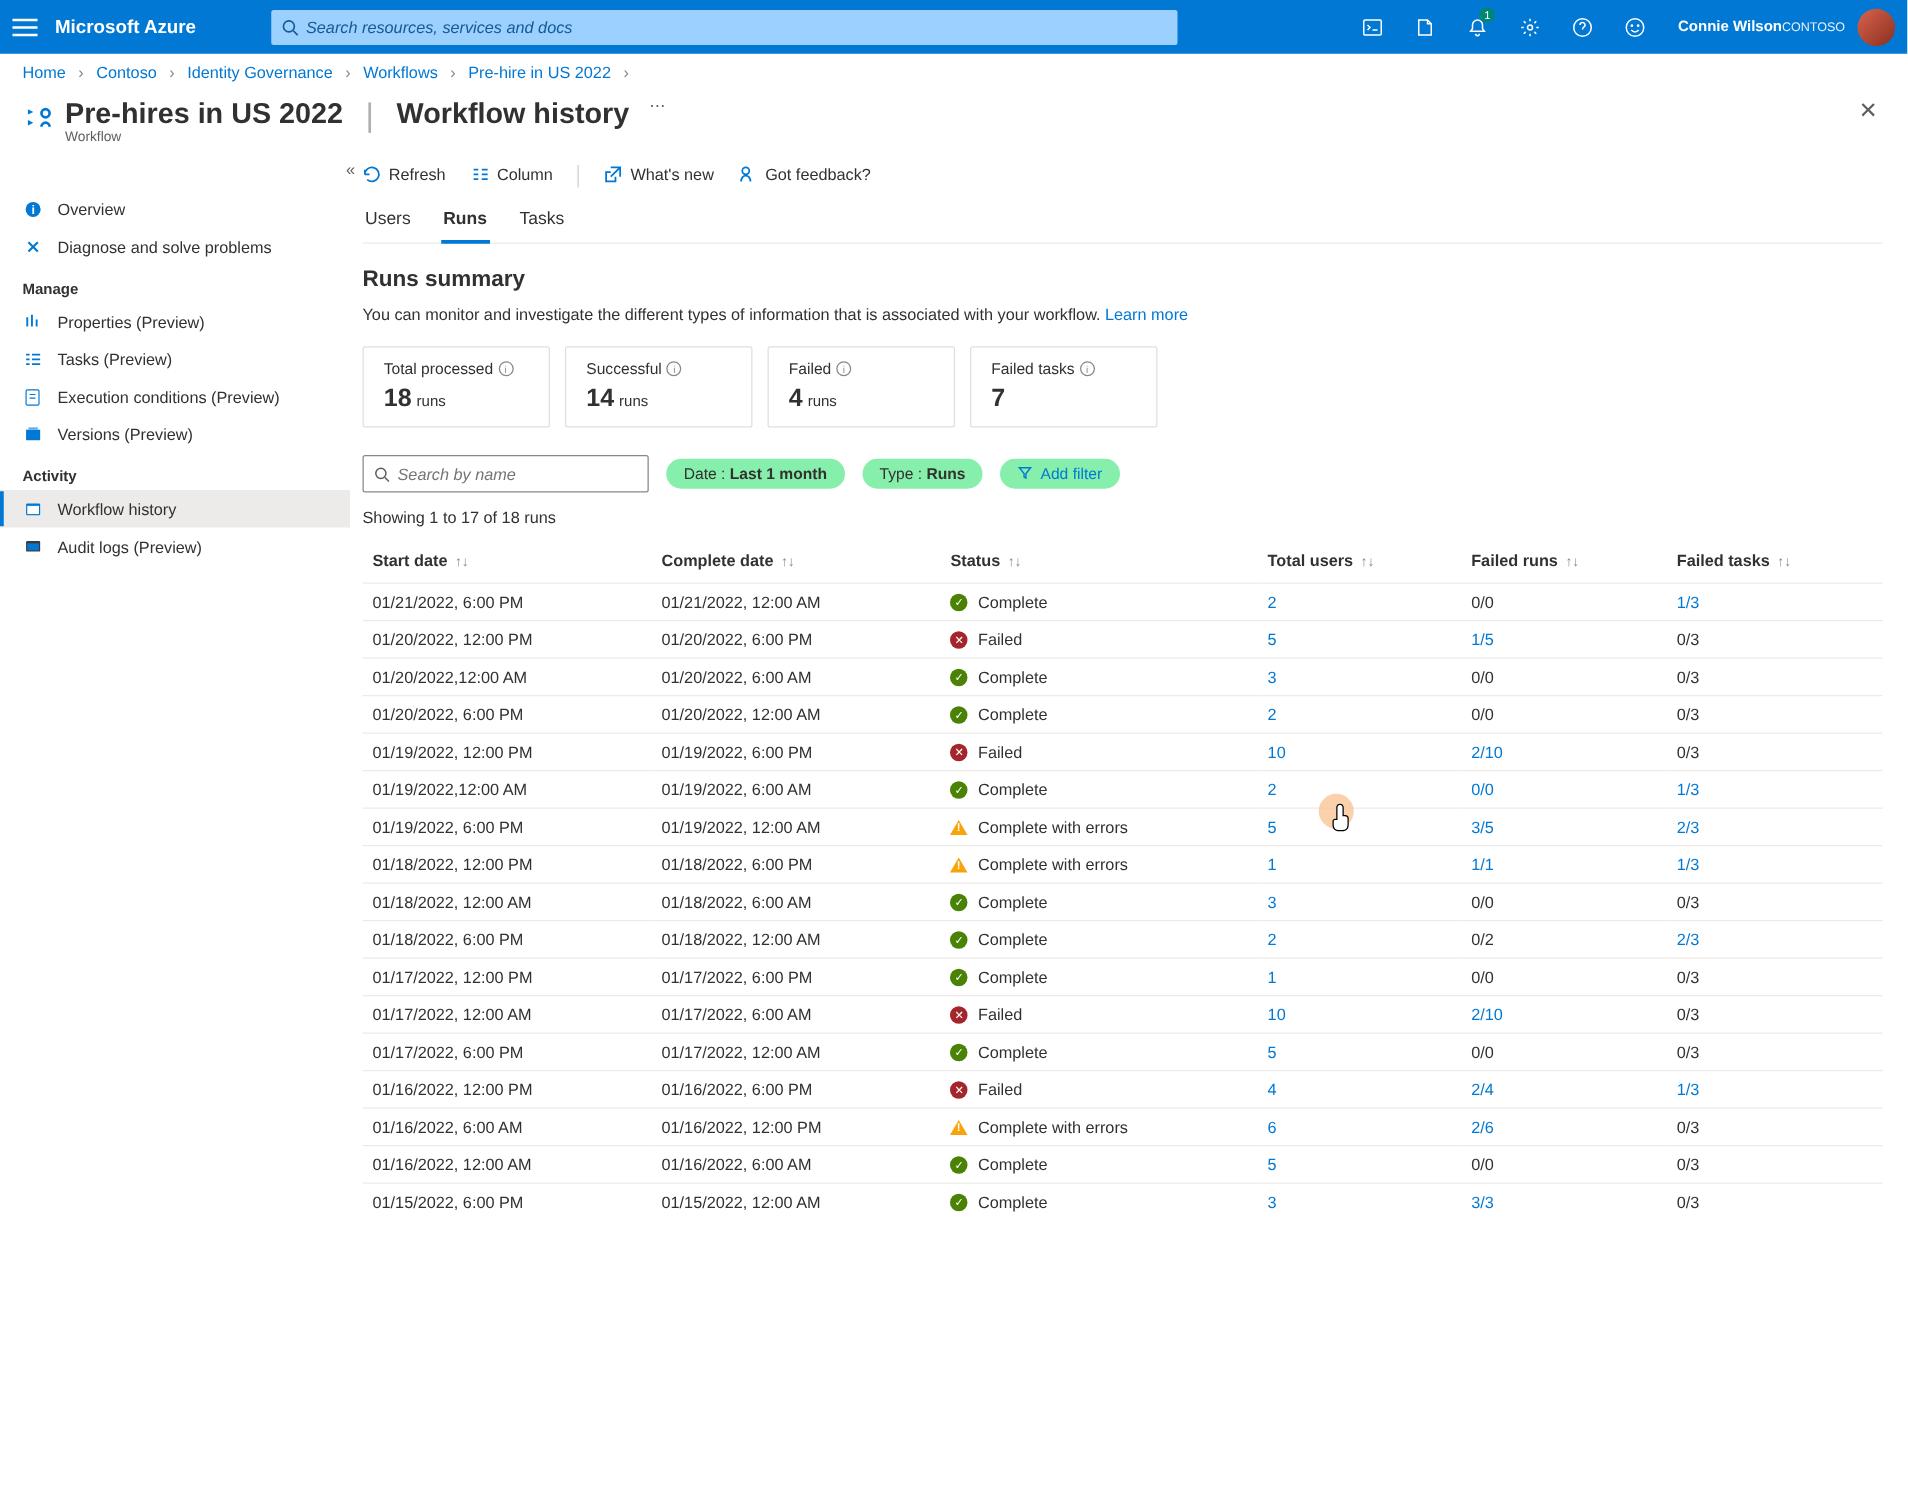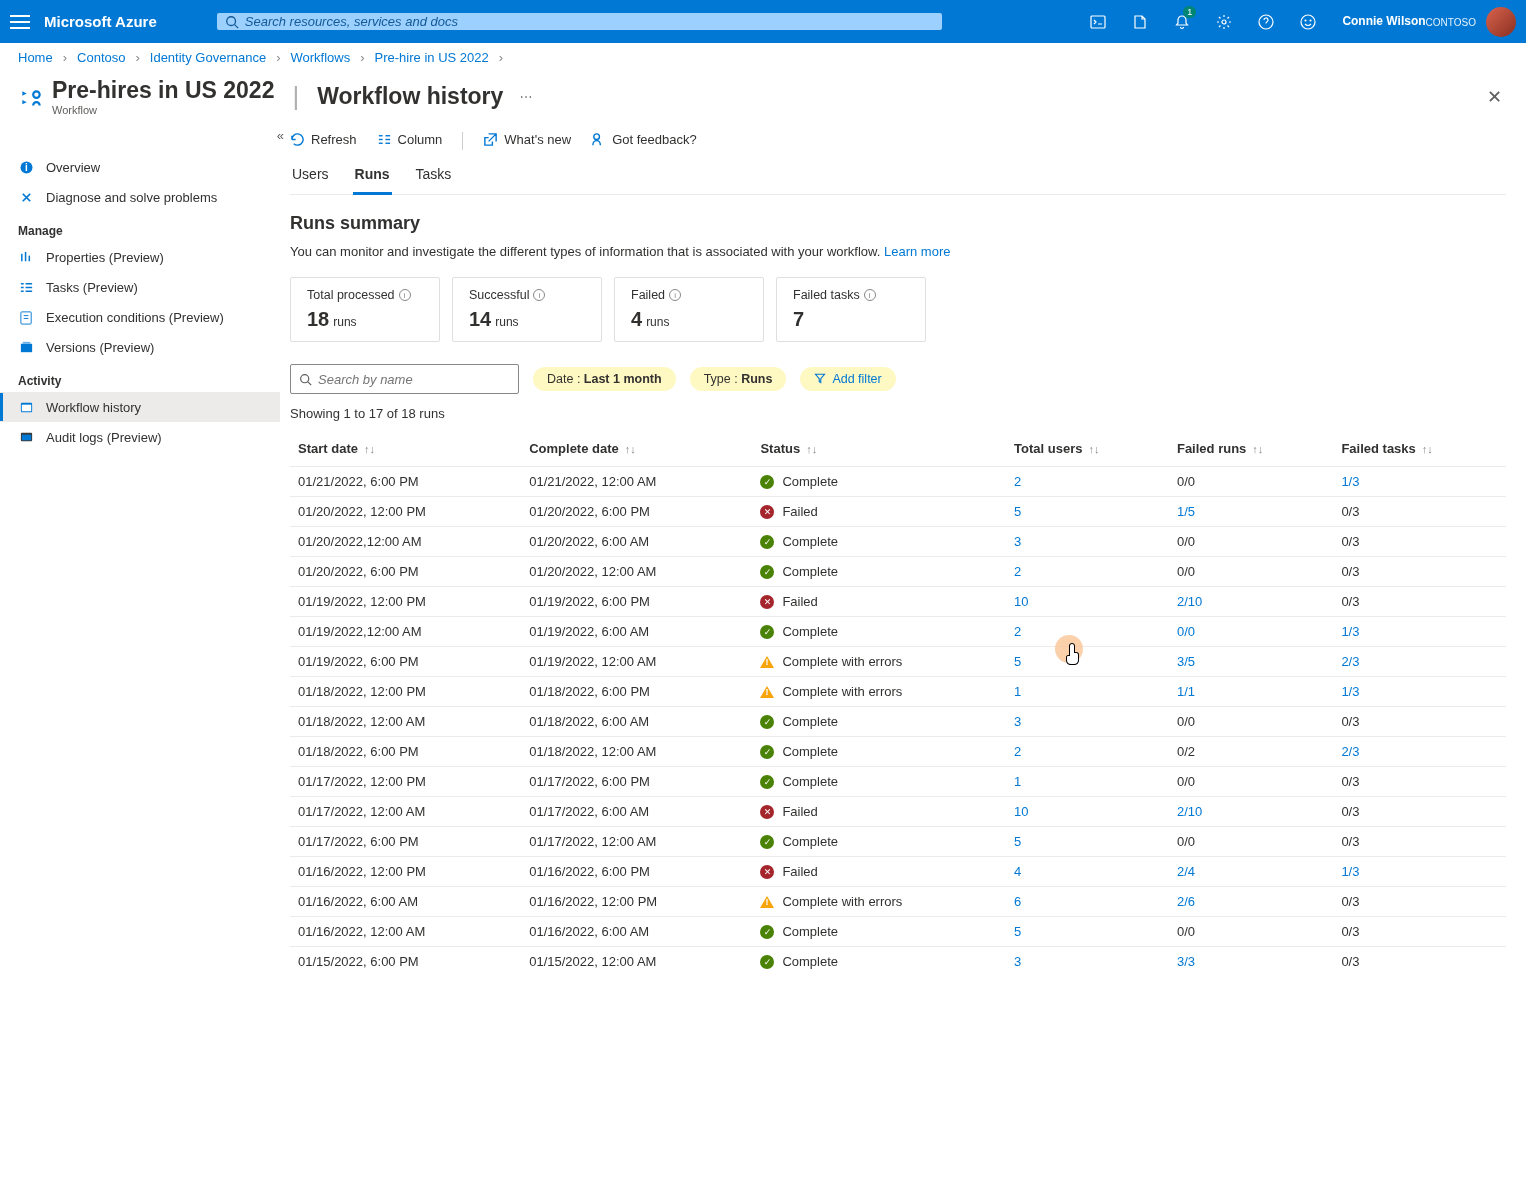--- a/index.html
+++ b/index.html
@@ -2,34 +2,34 @@
 <html><head>
 <meta charset="utf-8">
 <style>
 *{box-sizing:border-box;margin:0;padding:0;font-family:"Segoe UI",Arial,sans-serif}
 body{background:#fff;color:#323130;font-size:13px;width:1526px}
 a{text-decoration:none;color:#0078d4}
 .top-bar{background:#0078d4;height:43px;display:flex;align-items:center;color:#fff;padding:0 10px}
 .hamburger{width:20px;height:14px;display:flex;flex-direction:column;justify-content:space-between;margin-right:14px;cursor:pointer}
 .hamburger span{height:2px;background:#fff}
 .brand{font-size:15px;font-weight:600;margin-right:60px}
-.search-box{flex:0 0 725px;background:#9bd0ff;border-radius:2px;display:flex;align-items:center;padding:4px 8px;height:17px;color:#004578}
+.search-box{flex:0 0 725px;background:#9bd0ff;border-radius:2px;display:flex;align-items:center;padding:4px 8px;height:28px;color:#004578}
 .search-box input{background:transparent;border:0;outline:0;flex:1;font-size:13px;color:#004578;font-style:italic}
 .search-box input::placeholder{color:#135995;font-style:italic}
 .top-icons{margin-left:auto;display:flex;align-items:center;gap:2px}
 .top-icon{width:40px;height:43px;display:flex;align-items:center;justify-content:center;cursor:pointer;position:relative}
 .badge{position:absolute;top:6px;right:6px;background:#018574;color:#fff;font-size:9px;padding:1px 4px;border-radius:8px}
 .user-block{display:flex;flex-direction:row;align-items:flex-end;margin-left:12px;margin-right:8px;line-height:1.15}
 .user-name{font-size:12px;font-weight:600}
 .tenant{font-size:10px;opacity:.9}
 .avatar{width:30px;height:30px;border-radius:50%;background:linear-gradient(135deg,#d9634f,#8a2f1f)}
 .breadcrumbs{display:flex;align-items:center;gap:10px;padding:7px 18px 8px;font-size:13px}
 .breadcrumbs a{color:#0078d4}
 .bc-sep{color:#888}
-.page-header{display:flex;align-items:center;padding:4px 18px 8px}
+.page-header{display:flex;align-items:flex-start;padding:4px 18px 8px}
 .wf-icon{width:26px;height:26px;margin-right:8px;margin-top:6px}
 .title-block h1{font-size:23px;font-weight:600;color:#323130}
 .title-block .sub{font-size:11px;color:#605e5c}
 .divider-v{color:#b0afae;font-size:26px;margin:0 18px;font-weight:300}
 .section-title{font-size:23px;font-weight:600}
 .more{margin-left:16px;color:#605e5c;cursor:pointer}
 .close-x{margin-left:auto;margin-right:6px;font-size:18px;cursor:pointer;color:#605e5c}
 .body{display:flex}
 .sidebar{width:290px;padding:8px 10px 8px 0;position:relative}
 .collapse{position:absolute;right:6px;top:4px;cursor:pointer;color:#605e5c}
@@ -50,21 +50,21 @@
 .desc{font-size:13px;color:#323130;margin-bottom:18px}
 .cards{display:flex;gap:12px;margin-bottom:22px}
 .card{border:1px solid #e1dfdd;border-radius:2px;padding:10px 16px;min-width:150px}
 .card-label{font-size:12.5px;color:#323130;display:flex;align-items:center;gap:4px}
 .info-ic{display:inline-block;width:12px;height:12px;border:1px solid #8a8886;border-radius:50%;font-size:8px;line-height:11px;text-align:center;color:#8a8886}
 .card-val{font-size:20px;font-weight:700;margin-top:6px}
 .card-val .unit{font-size:12px;font-weight:400;margin-left:4px}
 .filter-row{display:flex;align-items:center;gap:14px;margin-bottom:12px}
 .name-search{border:1px solid #8a8886;border-radius:2px;display:flex;align-items:center;padding:3px 8px;width:229px;height:30px}
 .name-search input{border:0;outline:0;flex:1;font-size:13px;font-style:italic}
-.pill{background:#fef9c3;border-radius:14px;padding:5px 14px;font-size:12.5px;cursor:pointer}
+.pill{background:#86efac;border-radius:14px;padding:5px 14px;font-size:12.5px;cursor:pointer}
 .pill b{font-weight:600}
 .add-filter{color:#0078d4;display:flex;align-items:flex-start;gap:6px}
 .showing{font-size:13px;margin-bottom:10px}
 table{width:100%;border-collapse:collapse;font-size:13px}
 th{text-align:left;font-weight:600;padding:10px 8px;color:#323130}
 th .sort{color:#8a8886;margin-left:6px;font-size:11px}
 td{padding:7px 8px;border-top:1px solid #edebe9}
 .status-cell{display:flex;align-items:center;gap:8px}
 .link{color:#0078d4;cursor:pointer}
 .ic-circle{width:14px;height:14px;border-radius:50%;display:inline-flex;align-items:center;justify-content:center;font-size:9px;color:#fff;flex-shrink:0}

